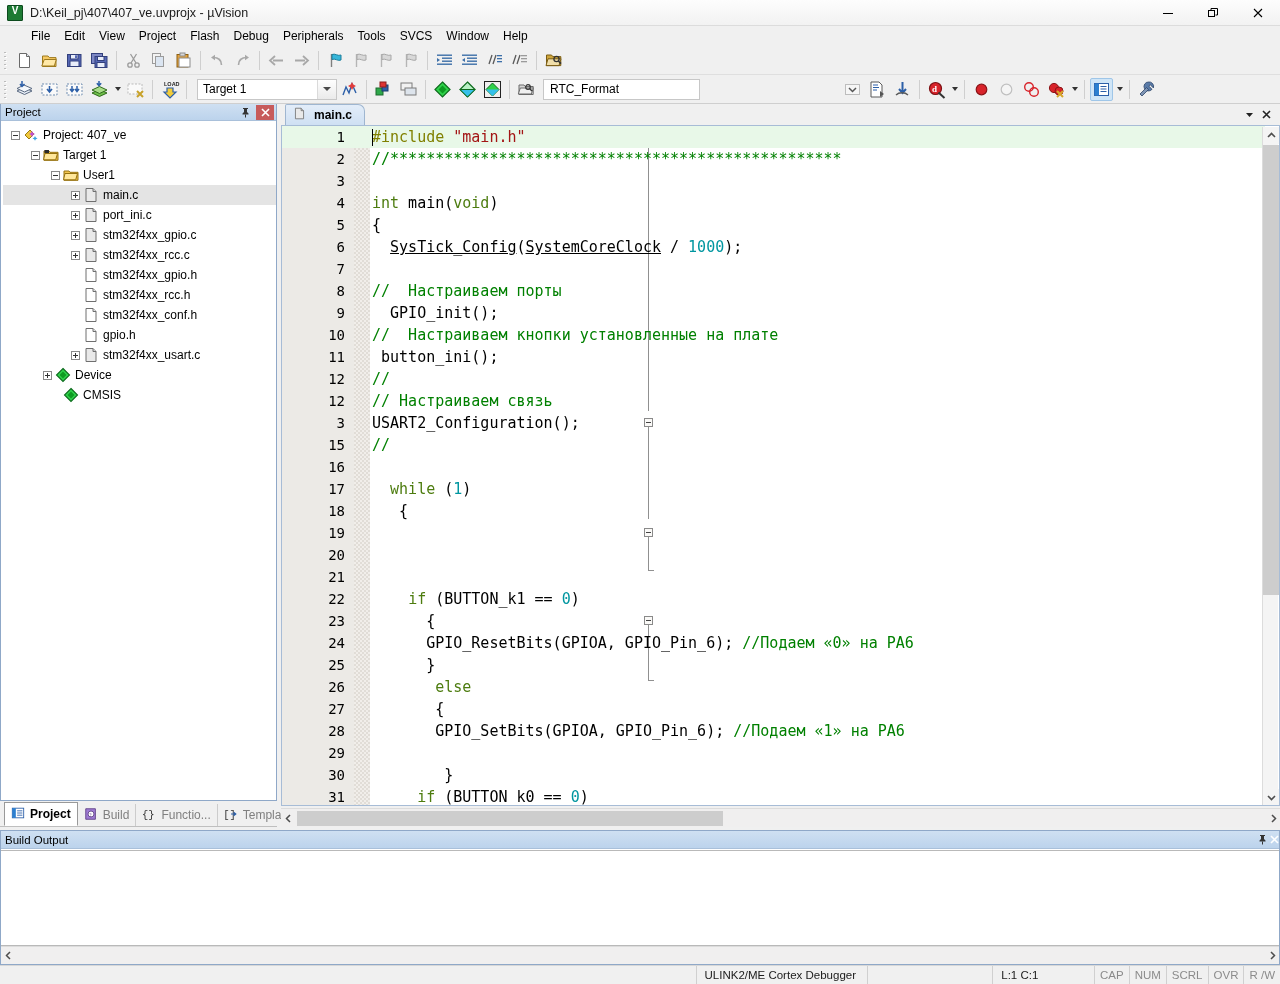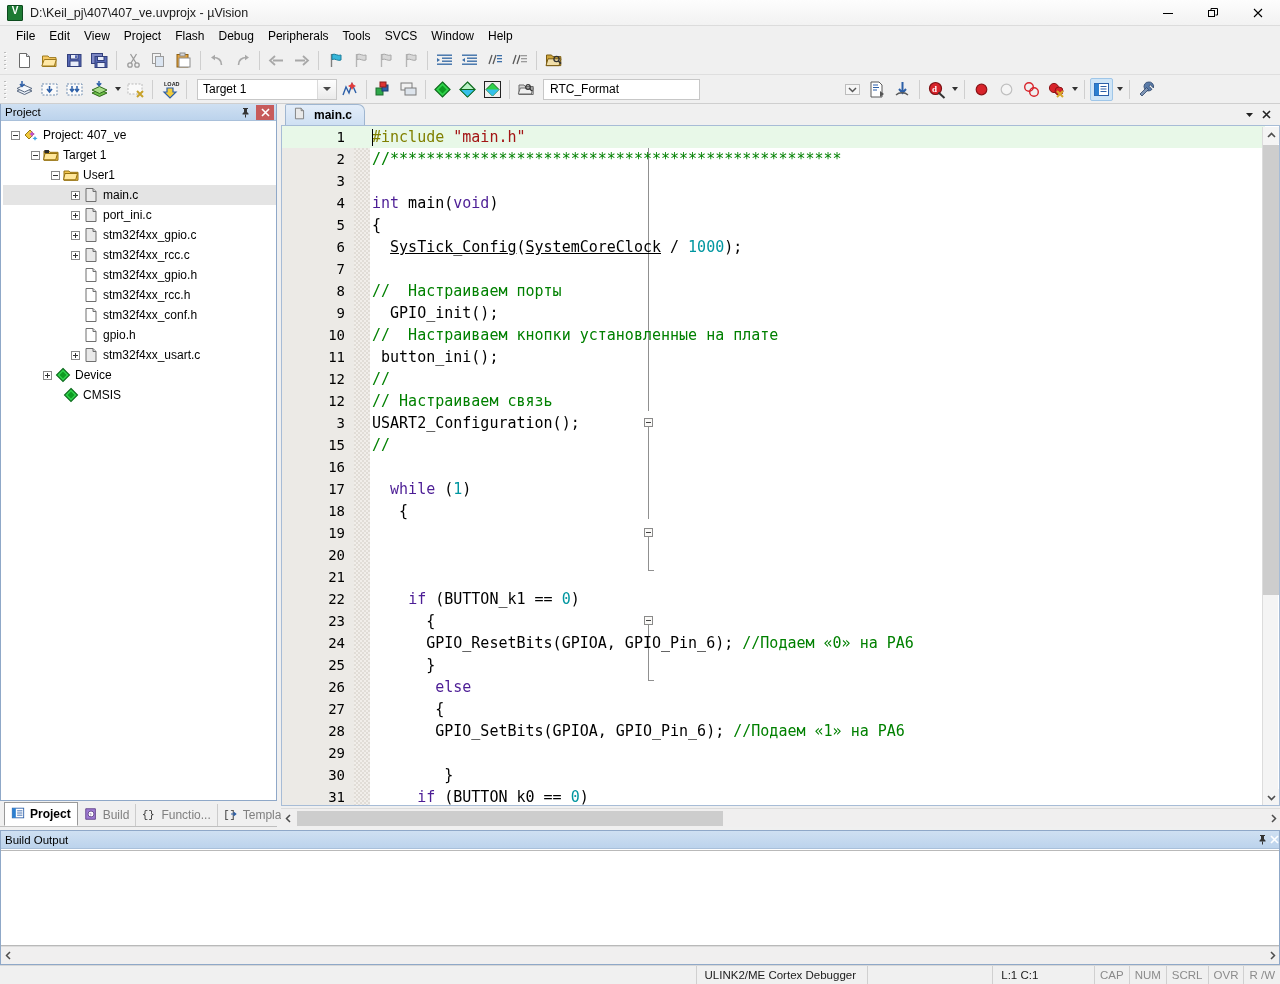--- a/index.html
+++ b/index.html
@@ -32,21 +32,21 @@
   .title-text { font-size:12.5px; color:#1b1b1b; white-space:nowrap; }
   .winbtns { margin-left:auto; display:flex; height:26px; }
   .winbtn {
     width:45px; height:26px; display:flex; align-items:center; justify-content:center;
     font-size:13px; color:#000;
   }
 
   
   .menubar {
     position:absolute; left:0; top:26px; width:1032px; height:20px;
-    background:#f0f0f0; display:flex; align-items:center; padding-left:9px;
+    background:#f0f0f0; display:flex; align-items:center; padding-left:24px;
   }
   .menuitem {
     padding:2px 7px; font-size:12px; color:#000; white-space:nowrap; line-height:14px;
   }
 
   
   .toolbar {
     position:absolute; left:0; width:1280px; height:29px;
     background:#f0f0f0; display:flex; align-items:center;
     border-bottom:1px solid #dfdfdf;
@@ -170,21 +170,21 @@
     position:absolute; left:0; width:63px; text-align:right;
     font-family:"DejaVu Sans Mono","Liberation Mono",monospace; font-size:14px;
     color:#000;
   }
   .cl .txt {
     position:absolute; left:90px; font-family:"DejaVu Sans Mono","Liberation Mono",monospace;
     font-size:15px; color:#000; letter-spacing:0px;
   }
   .cl.hl { background:#e8f8e8; }
   .cl.hl .txt { }
-  .kw { color:#4c1d95; }
+  .kw { color:#4d7c0f; }
   .cmt { color:#008000; }
   .str { color:#a31515; }
   .num { color:#0096a0; }
   .pre { color:#808000; }
   .fn  { text-decoration:underline; }
   .fold-box {
     position:absolute; left:5px; width:9px; height:9px;
     border:1px solid #8a8a8a; background:#faf9f7;
   }
   .fold-box:before { content:""; position:absolute; left:1px; right:1px; top:3px; height:1px; background:#444; }

